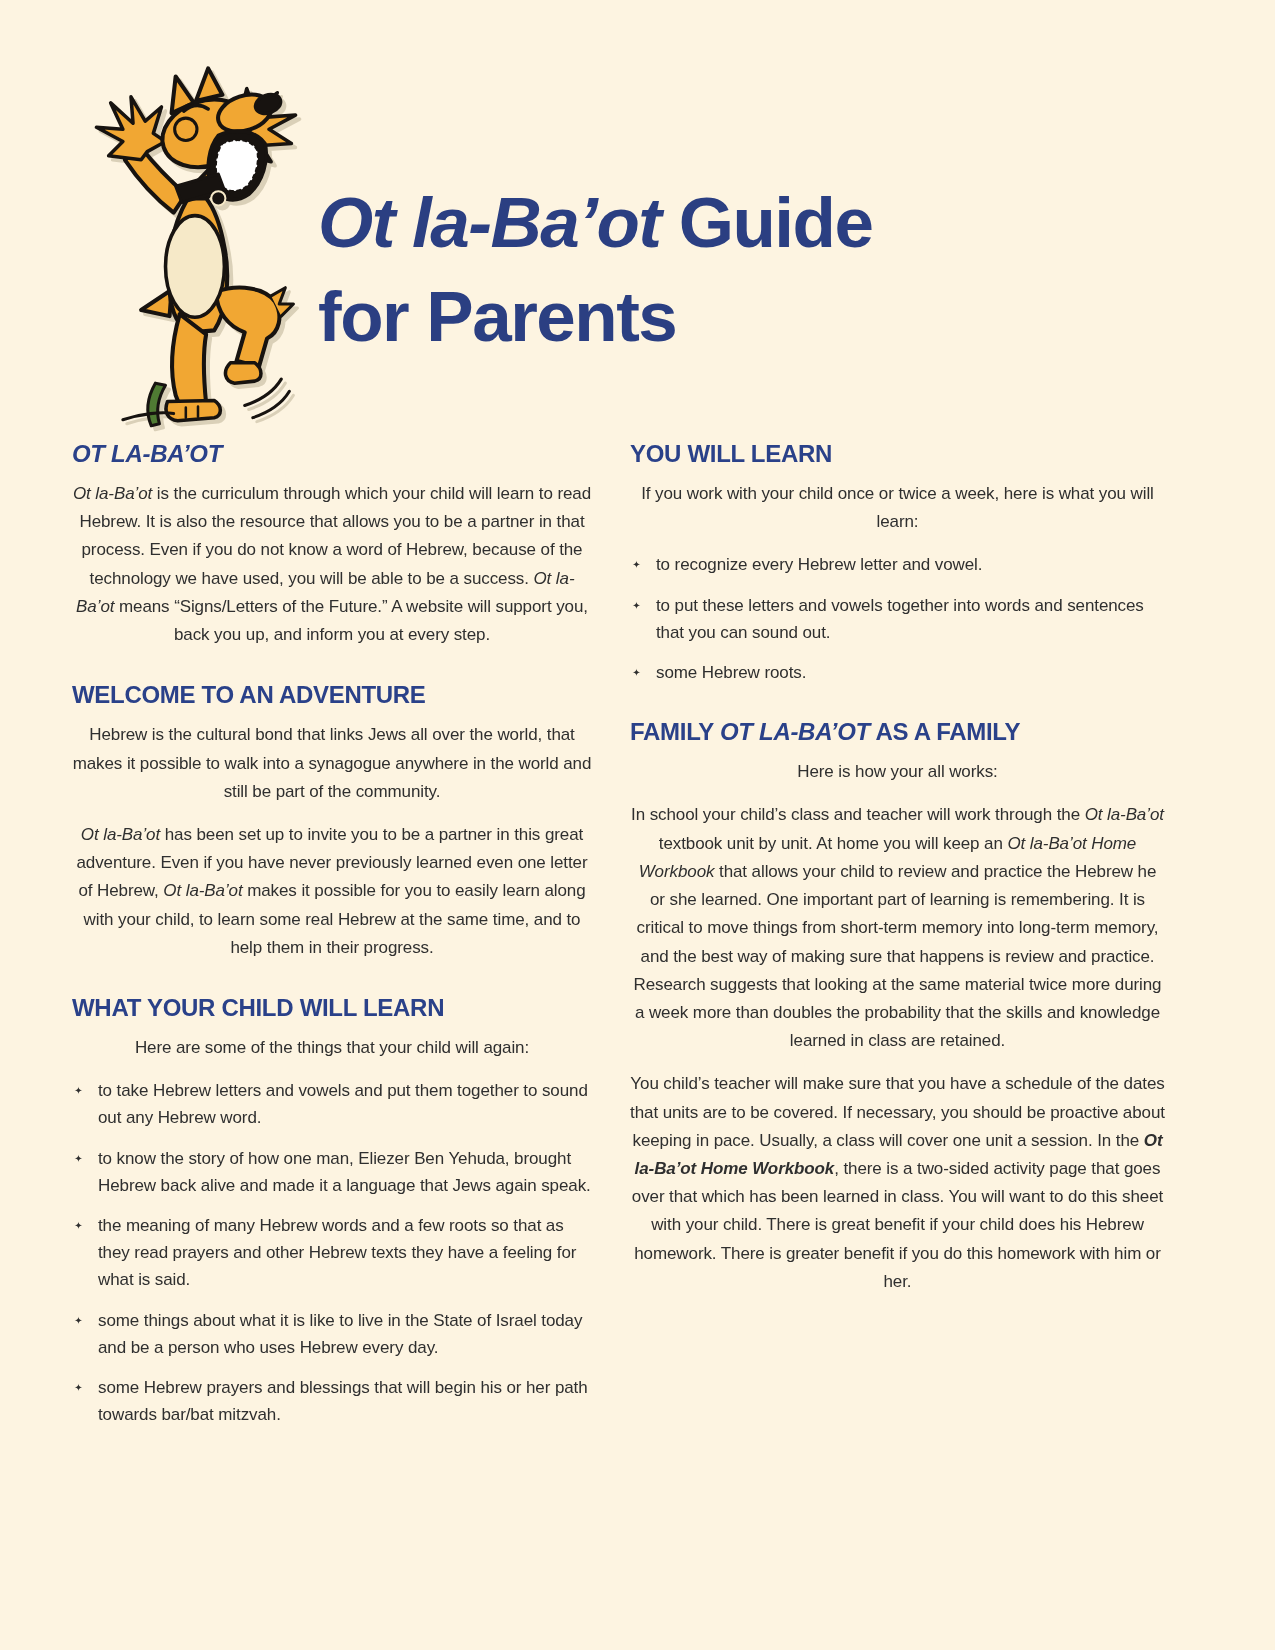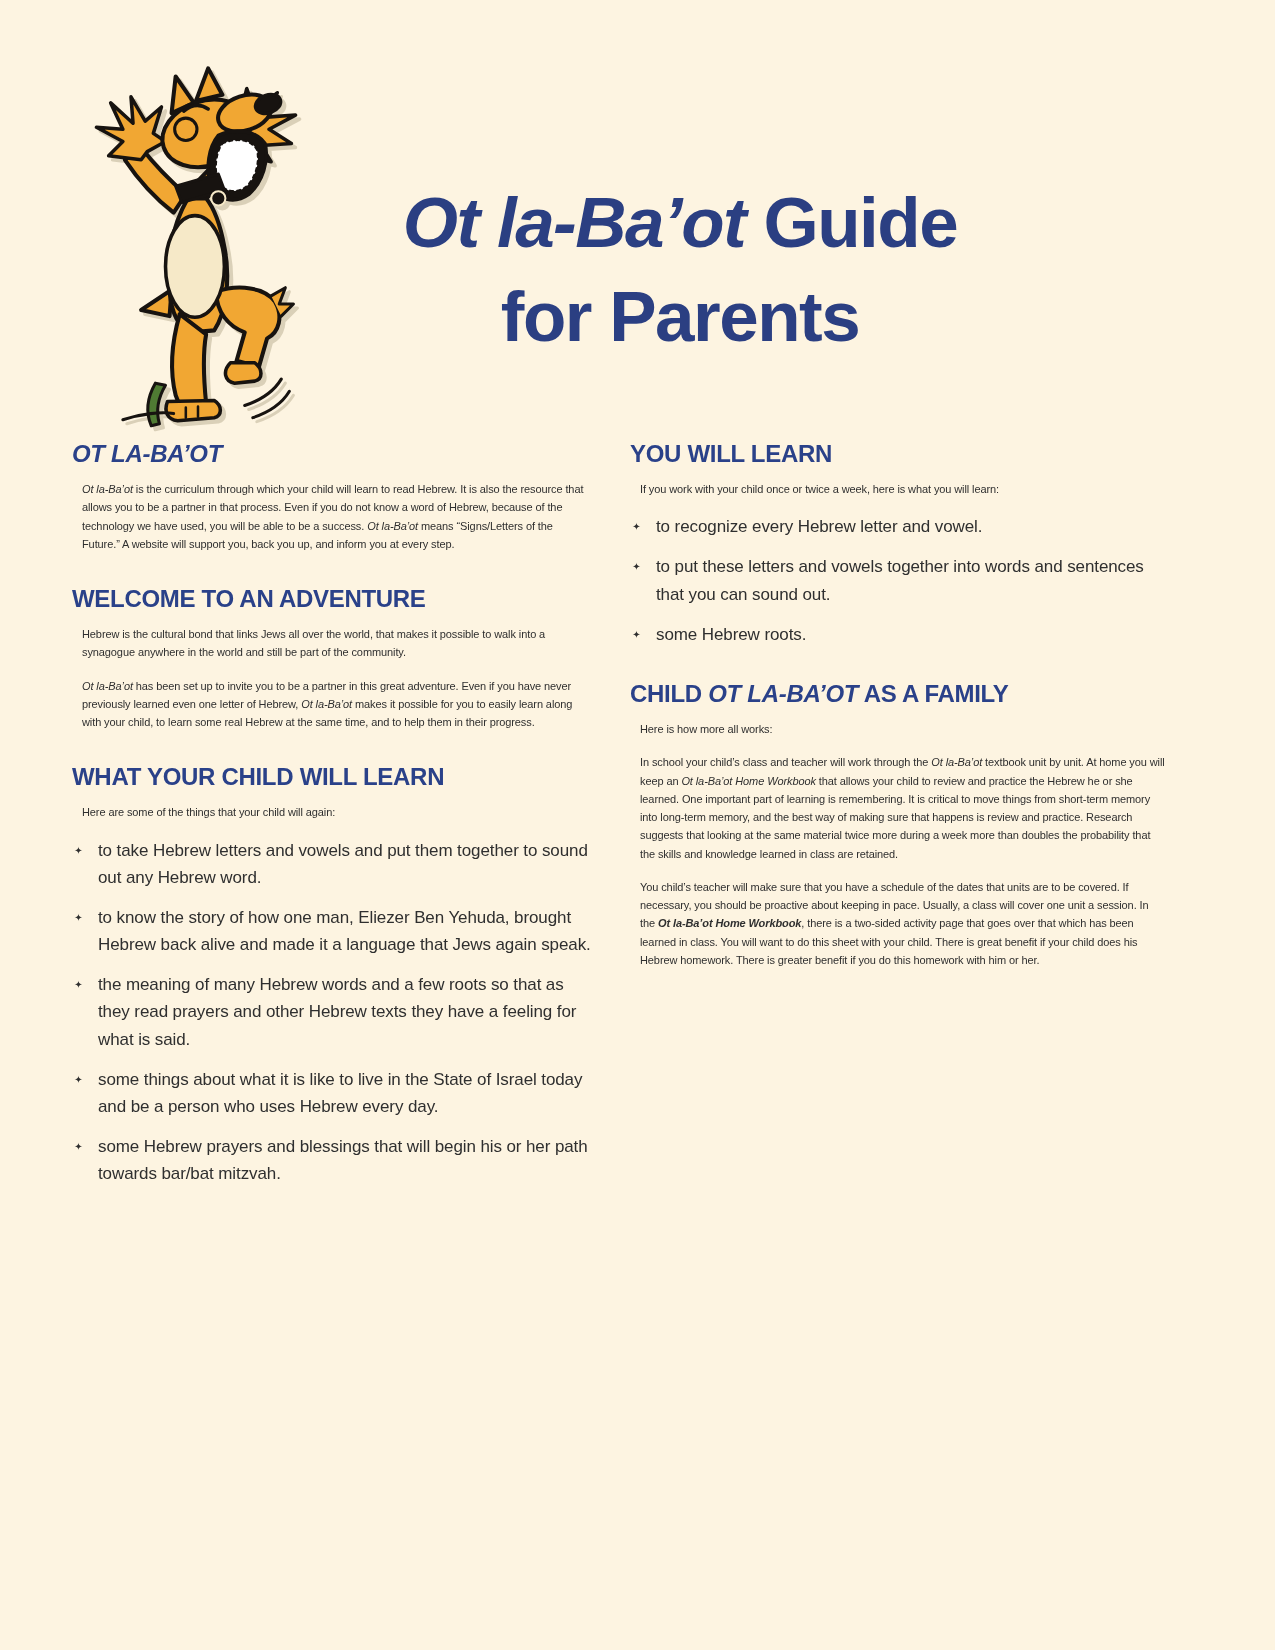--- a/index.html
+++ b/index.html
@@ -9,21 +9,20 @@
     font-family:"Liberation Sans", sans-serif;
     color:#2f2f2f;
     position:relative;
     overflow:hidden;
   }
   .header{position:relative;height:436px;}
   .dog-svg{position:absolute;left:66px;top:48px;width:264px;height:386px;
     filter:drop-shadow(4px 4px 0 rgba(140,125,90,0.30));}
   .page-title{
     position:absolute;left:318px;top:128px;width:724px;
-    text-align:center;
     color:#2b3f82;
     font-weight:700;
     font-size:71px;
     line-height:1.33;
     letter-spacing:-1.5px;
   }
   .page-title em{font-style:italic;}
   .columns{
     display:flex;align-items:flex-start;
     padding:4px 110px 0 72px;gap:38px;
@@ -34,24 +33,25 @@
   section h2{
     font-size:24px;
     font-weight:700;
     color:#2a4189;
     letter-spacing:-0.3px;
     margin:32px 0 12px 0;
   }
   section:first-child h2{margin-top:0;}
   section h2 em{font-style:italic;}
   section p{
-    margin:0 0 15px 10px;
-    font-size:11px;
+    margin:0 0 15px 0;
+    font-size:17px;
     line-height:1.66;
     letter-spacing:-0.1px;
+    text-align:center;
   }
   section p em{font-style:italic;}
   section p strong{font-weight:700;}
   ul.bullets{list-style:none;margin:2px 0 16px 0;padding:0;}
   ul.bullets li{
     display:flex;gap:13px;
     margin:0 0 13px 0;
     font-size:17px;line-height:1.6;letter-spacing:-0.1px;
   }
   ul.bullets .bullet{
@@ -169,19 +169,19 @@
             <span class="bullet">✦</span>
             <span class="li-text"><span>to put these letters and vowels together into words and sentences that you can sound out.</span></span>
           </li>
           <li>
             <span class="bullet">✦</span>
             <span class="li-text"><span>some Hebrew roots.</span></span>
           </li>
         </ul>
       </section>
       <section>
-        <h2><span>CHILD </span><em>OT LA-BA’OT</em><span> AS A FAMILY</span></h2>
-        <p><span>Here is how more all works:</span></p>
+        <h2><span>FAMILY </span><em>OT LA-BA’OT</em><span> AS A FAMILY</span></h2>
+        <p><span>Here is how your all works:</span></p>
         <p><span>In school your child’s class and teacher will work through the </span><em>Ot la-Ba’ot</em><span> textbook unit by unit. At home you will keep an </span><em>Ot la-Ba’ot Home Workbook</em><span> that allows your child to review and practice the Hebrew he or she learned. One important part of learning is remembering. It is critical to move things from short-term memory into long-term memory, and the best way of making sure that happens is review and practice. Research suggests that looking at the same material twice more during a week more than doubles the probability that the skills and knowledge learned in class are retained.</span></p>
         <p><span>You child’s teacher will make sure that you have a schedule of the dates that units are to be covered. If necessary, you should be proactive about keeping in pace. Usually, a class will cover one unit a session. In the </span><strong><em>Ot la-Ba’ot Home Workbook</em></strong><span>, there is a two-sided activity page that goes over that which has been learned in class. You will want to do this sheet with your child. There is great benefit if your child does his Hebrew homework. There is greater benefit if you do this homework with him or her.</span></p>
       </section>
     </div>
 </div>
 
 </body></html>

